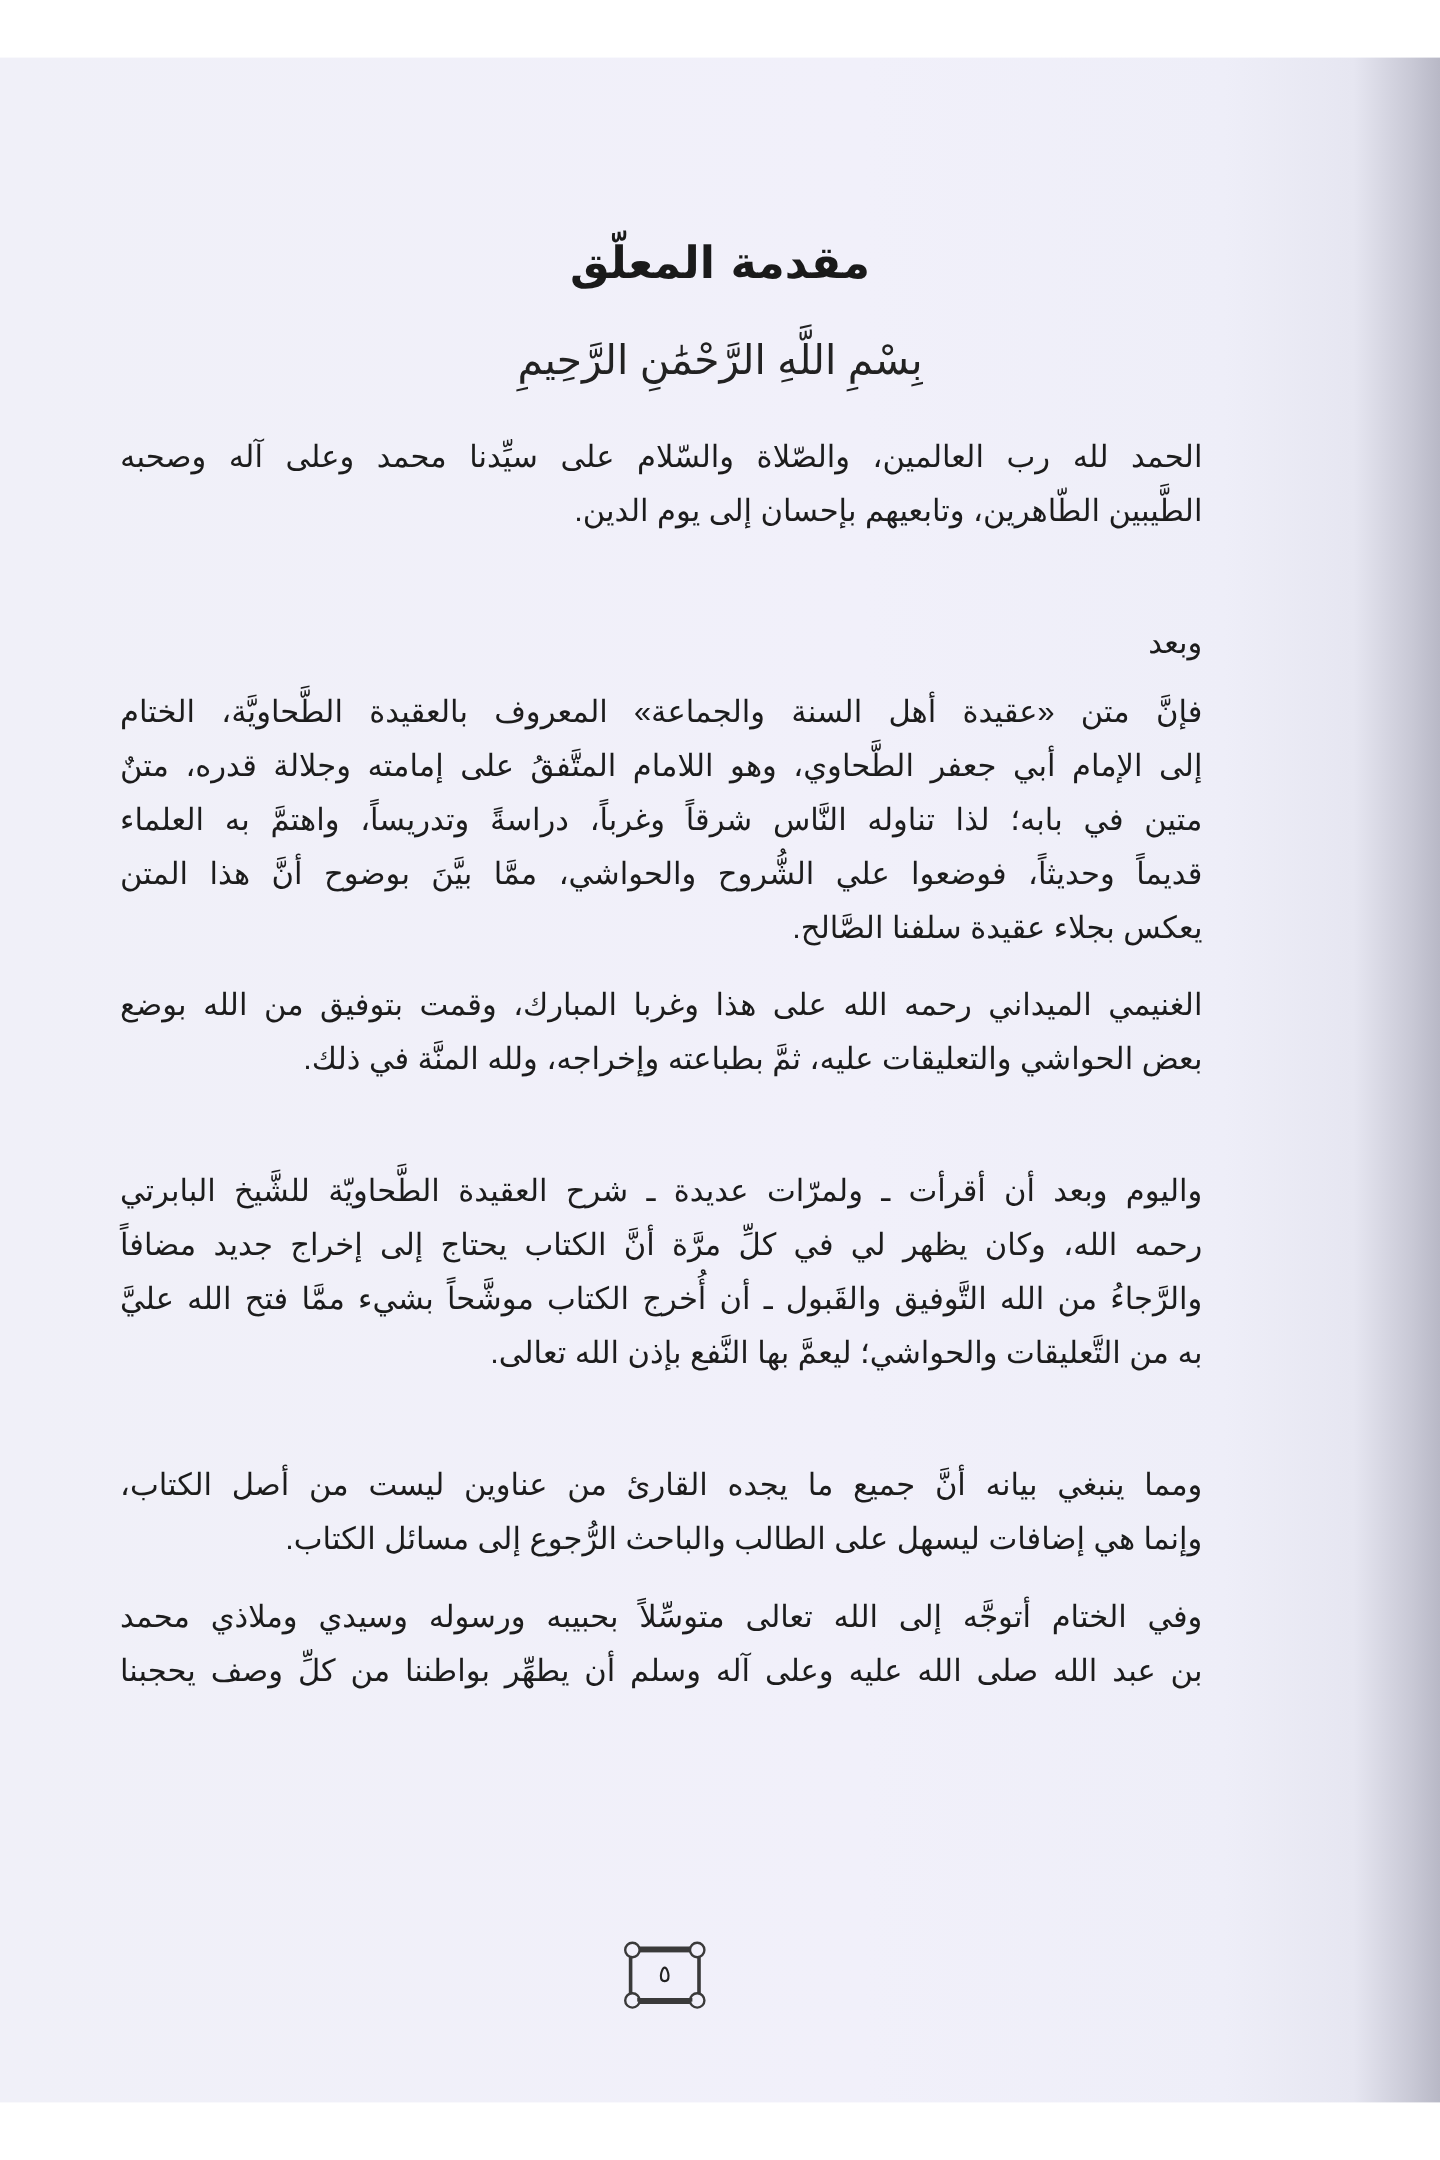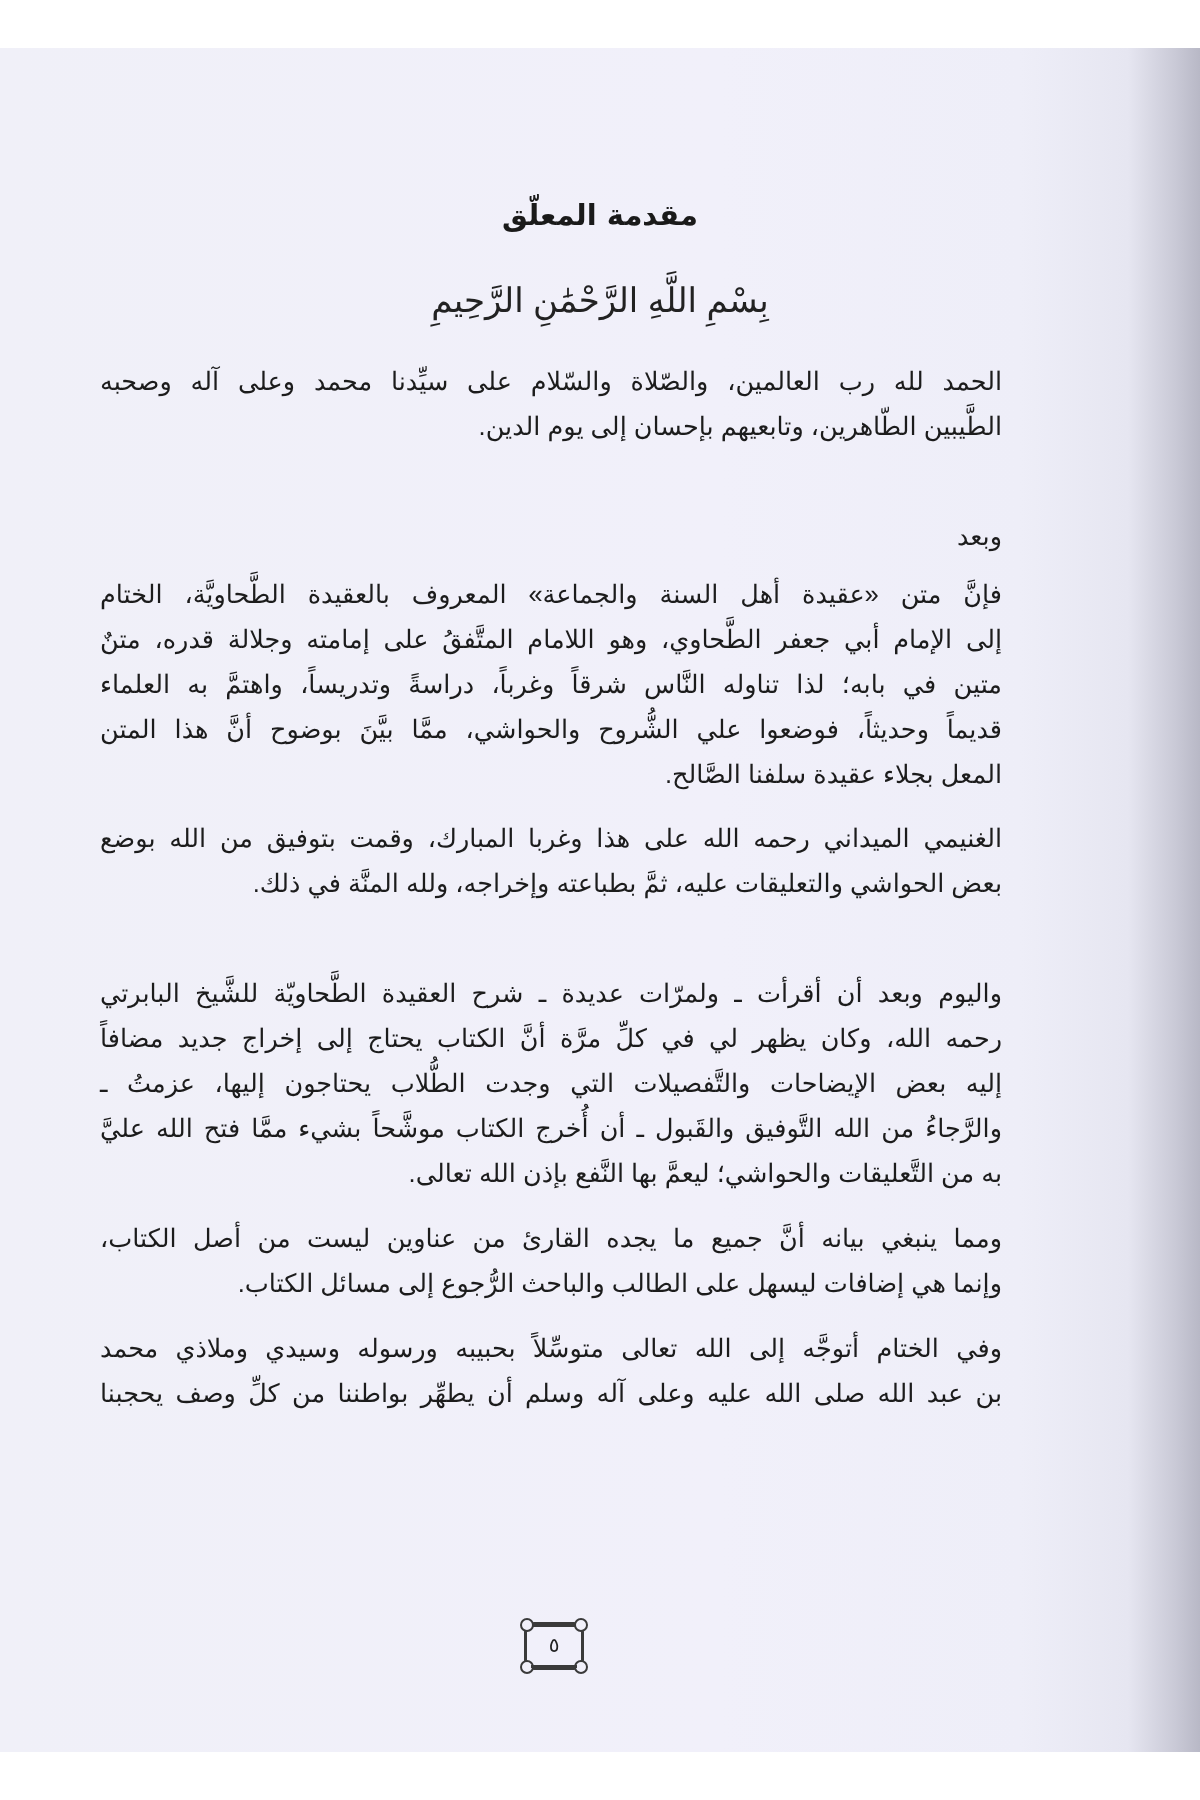--- a/index.html
+++ b/index.html
@@ -27,21 +27,21 @@
       font-family: Liberation Sans, sans-serif;
       color: #1c1c1c;
     }
     .title {
       left: 0;
       width: 1200px;
       top: 150px;
       text-align: center;
       font-family: "DejaVu Sans", sans-serif;
       font-weight: bold;
-      font-size: 29px;
+      font-size: 37px;
       color: #1a1a1a;
     }
     .basmala {
       left: 0;
       width: 1200px;
       top: 232px;
       text-align: center;
       font-size: 34px;
       color: #222;
     }
@@ -132,32 +132,31 @@
 
   <div class="text-block body-text p2">
     <span class="line last">وبعد</span>
   </div>
 
   <div class="text-block body-text p3">
     <span class="line">فإنَّ متن «عقيدة أهل السنة والجماعة» المعروف بالعقيدة الطَّحاويَّة، الختام</span>
     <span class="line">إلى الإمام أبي جعفر الطَّحاوي، وهو اللامام المتَّفقُ على إمامته وجلالة قدره، متنٌ</span>
     <span class="line">متين في بابه؛ لذا تناوله النَّاس شرقاً وغرباً، دراسةً وتدريساً، واهتمَّ به العلماء</span>
     <span class="line">قديماً وحديثاً، فوضعوا علي الشُّروح والحواشي، ممَّا بيَّنَ بوضوح أنَّ هذا المتن</span>
-    <span class="line last">المعل بجلاء عقيدة سلفنا الصَّالح.</span>
+    <span class="line last">يعكس بجلاء عقيدة سلفنا الصَّالح.</span>
   </div>
 
   <div class="text-block body-text p4">
     <span class="line">الغنيمي الميداني رحمه الله على هذا وغربا المبارك، وقمت بتوفيق من الله بوضع</span>
     <span class="line last">بعض الحواشي والتعليقات عليه، ثمَّ بطباعته وإخراجه، ولله المنَّة في ذلك.</span>
   </div>
 
   <div class="text-block body-text p5">
     <span class="line">واليوم وبعد أن أقرأت ـ ولمرّات عديدة ـ شرح العقيدة الطَّحاويّة للشَّيخ البابرتي</span>
     <span class="line">رحمه الله، وكان يظهر لي في كلِّ مرَّة أنَّ الكتاب يحتاج إلى إخراج جديد مضافاً</span>
-    <span class="line">إليه بعض الإيضاحات والتَّفصيلات التي وجدت الطُّلاب يحتاجون إليها، عزمتُ ـ</span>
     <span class="line">والرَّجاءُ من الله التَّوفيق والقَبول ـ أن أُخرج الكتاب موشَّحاً بشيء ممَّا فتح الله عليَّ</span>
     <span class="line last">به من التَّعليقات والحواشي؛ ليعمَّ بها النَّفع بإذن الله تعالى.</span>
   </div>
 
   <div class="text-block body-text p6">
     <span class="line">ومما ينبغي بيانه أنَّ جميع ما يجده القارئ من عناوين ليست من أصل الكتاب،</span>
     <span class="line last">وإنما هي إضافات ليسهل على الطالب والباحث الرُّجوع إلى مسائل الكتاب.</span>
   </div>
 
   <div class="text-block body-text p7">

